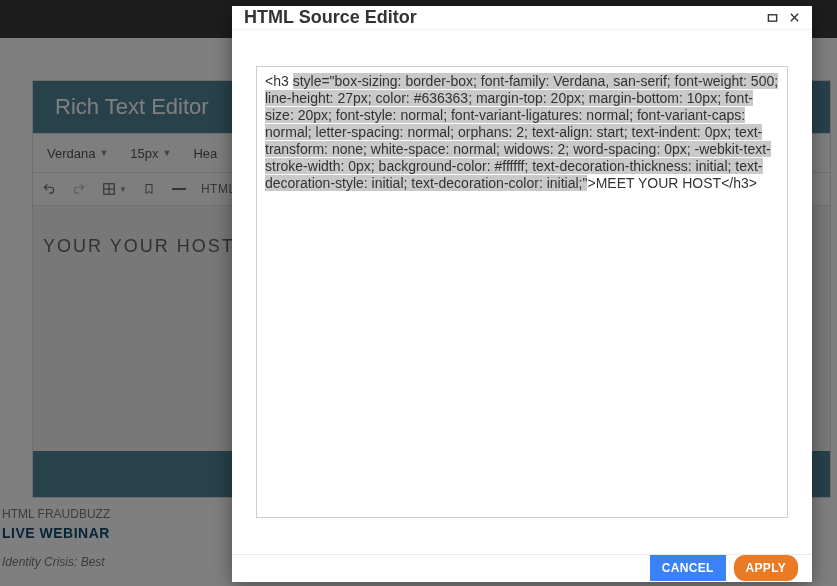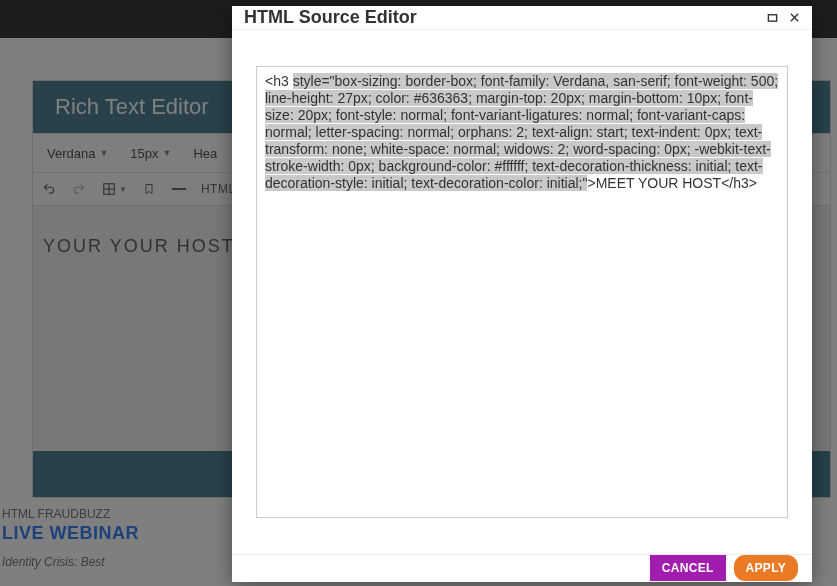--- a/index.html
+++ b/index.html
@@ -96,21 +96,21 @@
   }
 
   .app-backdrop .bg-lines {
     position: absolute;
     left: 2px;
     top: 506px;
     color: #7a7a7a;
     font-size: 12px;
     line-height: 17px;
   }
-  .app-backdrop .bg-lines .l2 { font-weight: 700; letter-spacing: 0.5px; margin-top: 2px; font-size: 18px; color:#3b82f6; }
+  .app-backdrop .bg-lines .l2 { font-weight: 700; letter-spacing: 0.5px; margin-top: 2px; font-size: 14px; color:#0c4a6e; }
   .app-backdrop .bg-lines .l3 { font-style: italic; margin-top: 12px; }
 
   .overlay {
     position: absolute;
     inset: 0;
     background: rgba(0,0,0,0.5);
   }
 
   
   .modal {
@@ -186,21 +186,21 @@
   .btn {
     height: 26px;
     padding: 0 12px;
     font-size: 12px;
     font-weight: 600;
     letter-spacing: 0.3px;
     border: none;
     cursor: pointer;
     color: #fff;
   }
-  .btn-cancel { background: #a21caf; }
+  .btn-cancel { background: #3b82f6; }
   .btn-apply  { background: #ea7b24; border-radius: 11px; }
 </style>
 </head>
 <body>
 
 <div class="app-backdrop">
   <div class="topbar"></div>
 
   <div class="editor-panel">
     <div class="title-strip">Rich Text Editor</div>

